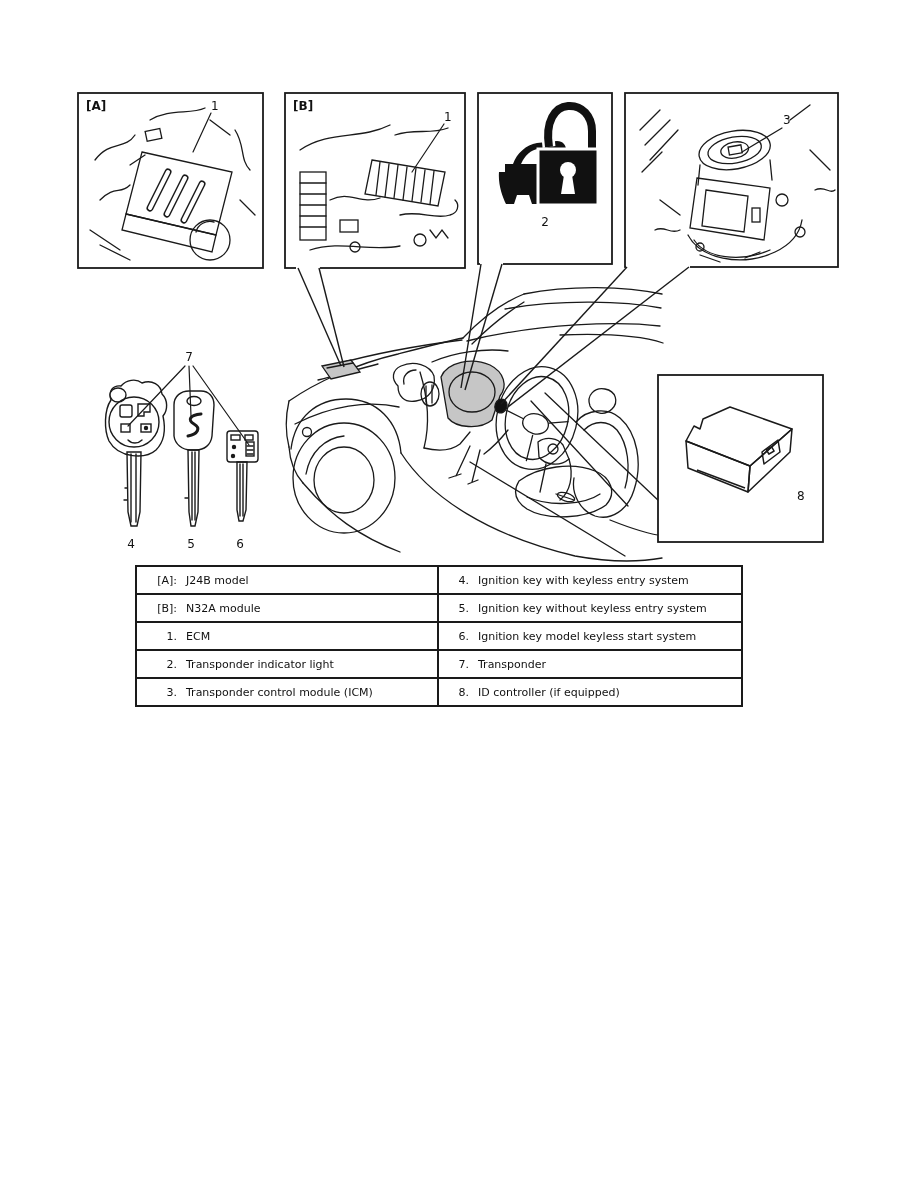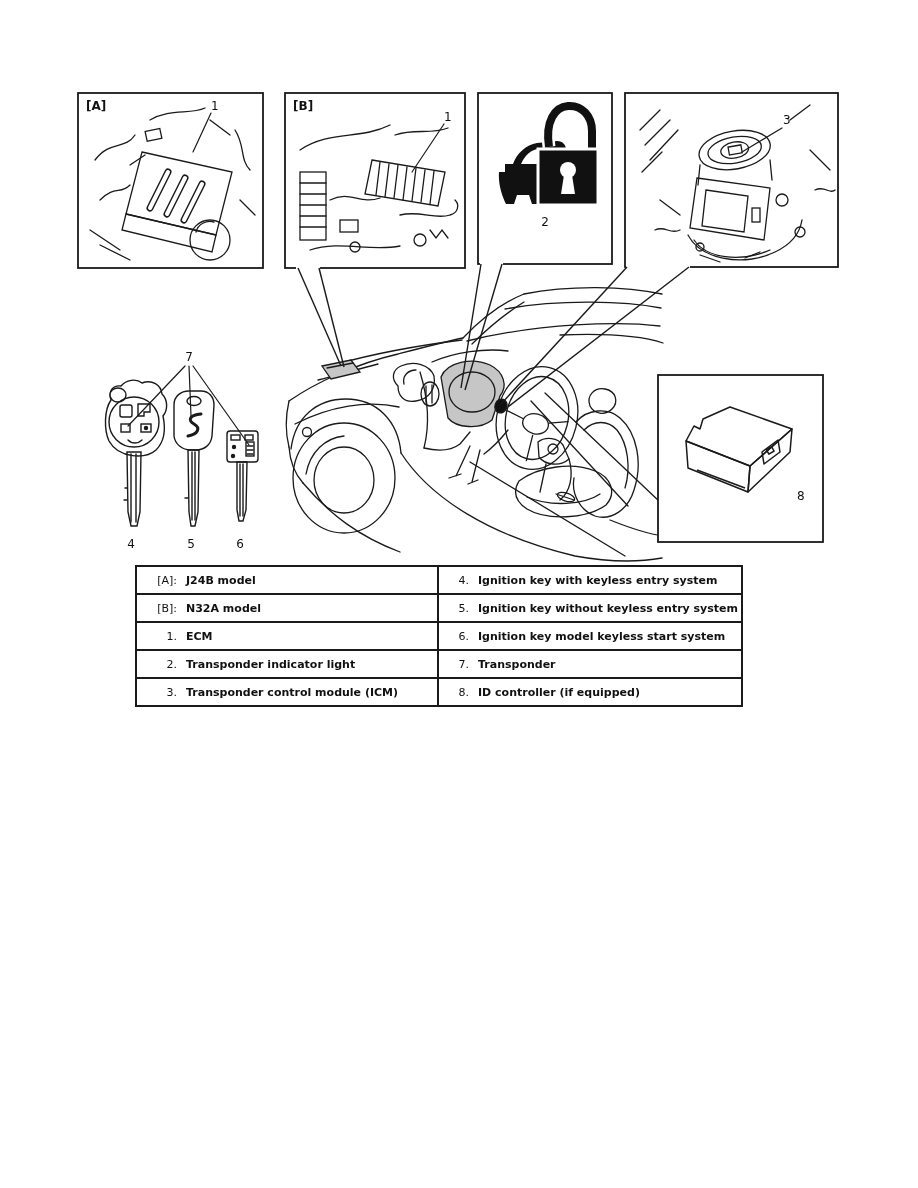--- a/index.html
+++ b/index.html
@@ -19,21 +19,21 @@
     border-collapse:collapse;table-layout:fixed;
     font-size:11px;color:#111;
   }
   .legend td{
     border:2px solid #1a1a1a;height:26px;padding:0 6px 0 10px;
     vertical-align:middle;background:#fff;
   }
   .cellflex{display:flex;align-items:center;}
   .cellflex .no{flex:0 0 30px;text-align:right;margin-right:9px;white-space:nowrap;}
   .cellflex .no.narrow{flex:0 0 20px;}
-  .cellflex .txt{white-space:nowrap;font-weight:bold;}
+  .cellflex .txt{white-space:nowrap;}
 </style>
 </head>
 <body>
 
 <div class="page">
 
   <svg class="fig-svg" width="918" height="1188" viewBox="0 0 918 1188">
 
     <g fill="none" stroke="#1a1a1a" stroke-width="1.3" stroke-linecap="round">
 
@@ -282,21 +282,21 @@
             <div class="cellflex">
               <span class="no narrow">4.</span>
               <span class="txt">Ignition key with keyless entry system</span>
             </div>
           </td>
       </tr>
       <tr>
         <td>
             <div class="cellflex">
               <span class="no">[B]:</span>
-              <span class="txt">N32A model</span>
+              <span class="txt">N32A module</span>
             </div>
           </td>
         <td>
             <div class="cellflex">
               <span class="no narrow">5.</span>
               <span class="txt">Ignition key without keyless entry system</span>
             </div>
           </td>
       </tr>
       <tr>

